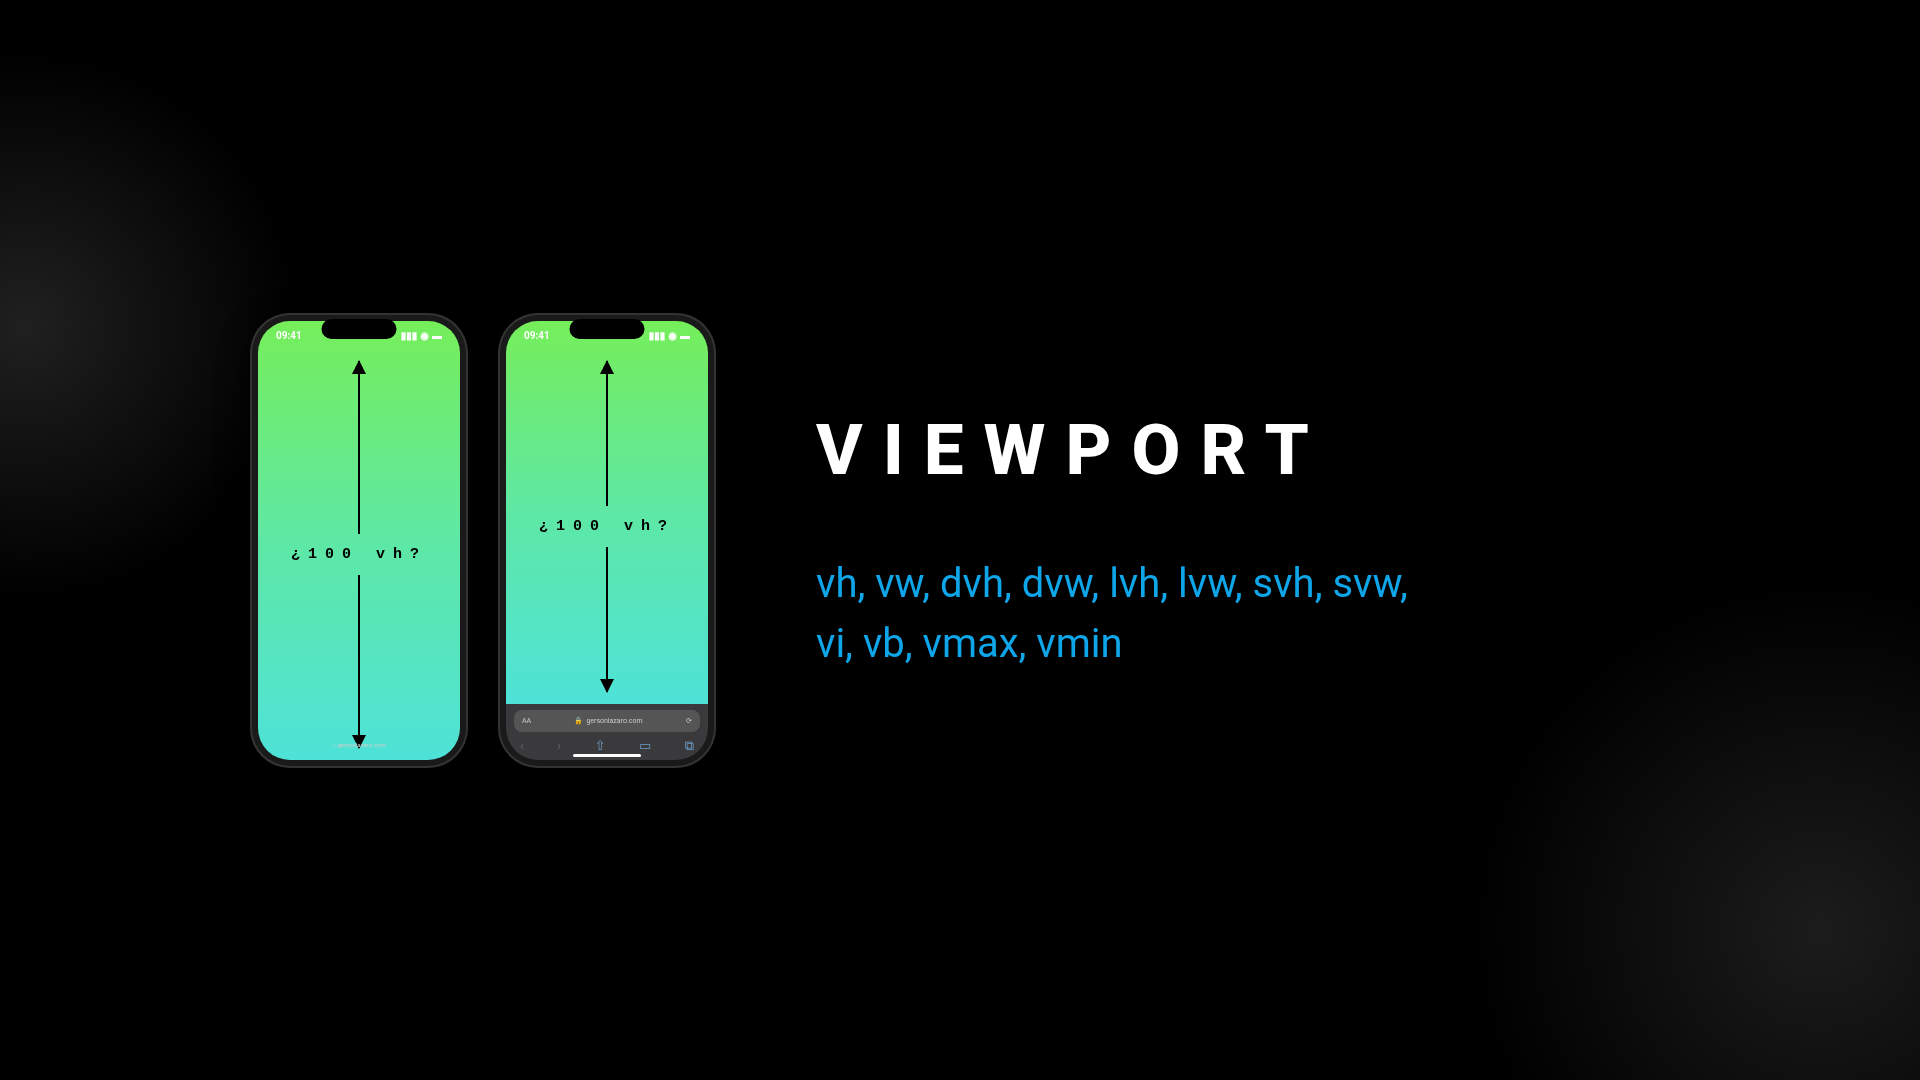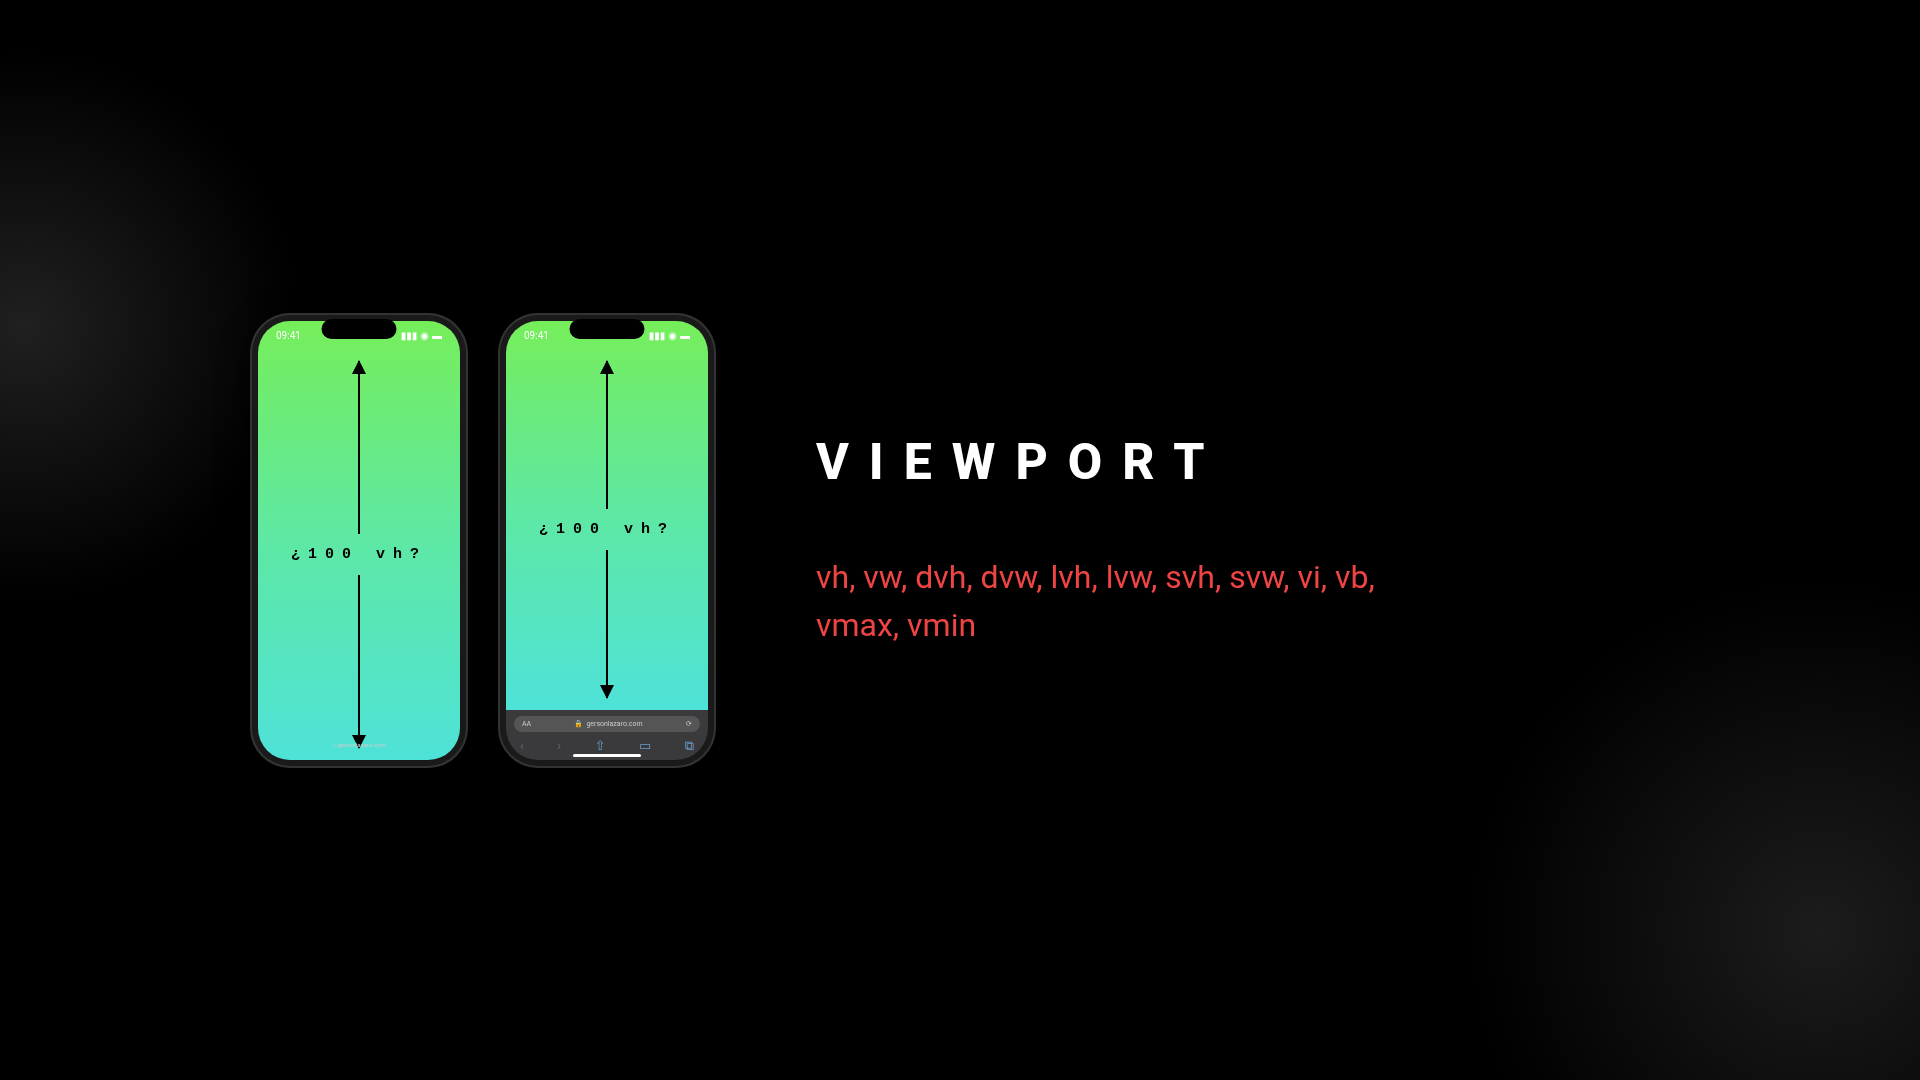--- a/index.html
+++ b/index.html
@@ -62,21 +62,21 @@
     }
     .status-bar {
       position: absolute;
       top: 0; left: 0; right: 0;
       height: 30px;
       display: flex;
       align-items: center;
       justify-content: space-between;
       padding: 0 18px;
       font-size: 10px;
-      font-weight: 400;
+      font-weight: 700;
       color: #fff;
       z-index: 5;
     }
     .notch {
       position: absolute;
       top: 6px;
       left: 50%;
       transform: translateX(-50%);
       width: 75px;
       height: 20px;
@@ -139,21 +139,21 @@
     .safari-bar {
       background: #3a3a3c;
       padding: 6px 8px 4px 8px;
       display: flex;
       flex-direction: column;
       gap: 6px;
     }
     .url-pill {
       background: #555;
       border-radius: 8px;
-      height: 16px;
+      height: 22px;
       display: flex;
       align-items: center;
       justify-content: space-between;
       padding: 0 8px;
       font-size: 7px;
       color: #ccc;
     }
     .url-center { display: flex; align-items: center; gap: 3px; }
     .nav-row {
       display: flex;
@@ -170,30 +170,30 @@
       left: 50%;
       transform: translateX(-50%);
       width: 68px;
       height: 3px;
       background: #fff;
       border-radius: 3px;
       z-index: 10;
     }
     .text-side { color: #fff; }
     .title {
-      font-size: 50px;
+      font-size: 71px;
       font-weight: 800;
       letter-spacing: 20px;
       line-height: 1.25;
       margin-bottom: 60px;
     }
     .subtitle {
-      font-size: 32px;
+      font-size: 40px;
       font-weight: 400;
-      color: #ef4444;
+      color: #0ea5e9;
       line-height: 1.5;
       max-width: 600px;
     }
   </style>
 </head>
 <body>
 
 <div class="glow-left"></div>
 <div class="glow-right"></div>
 

